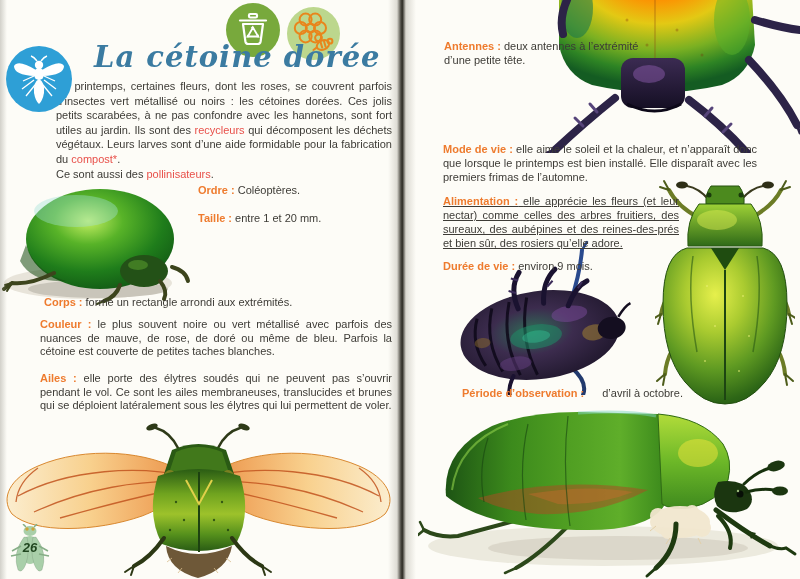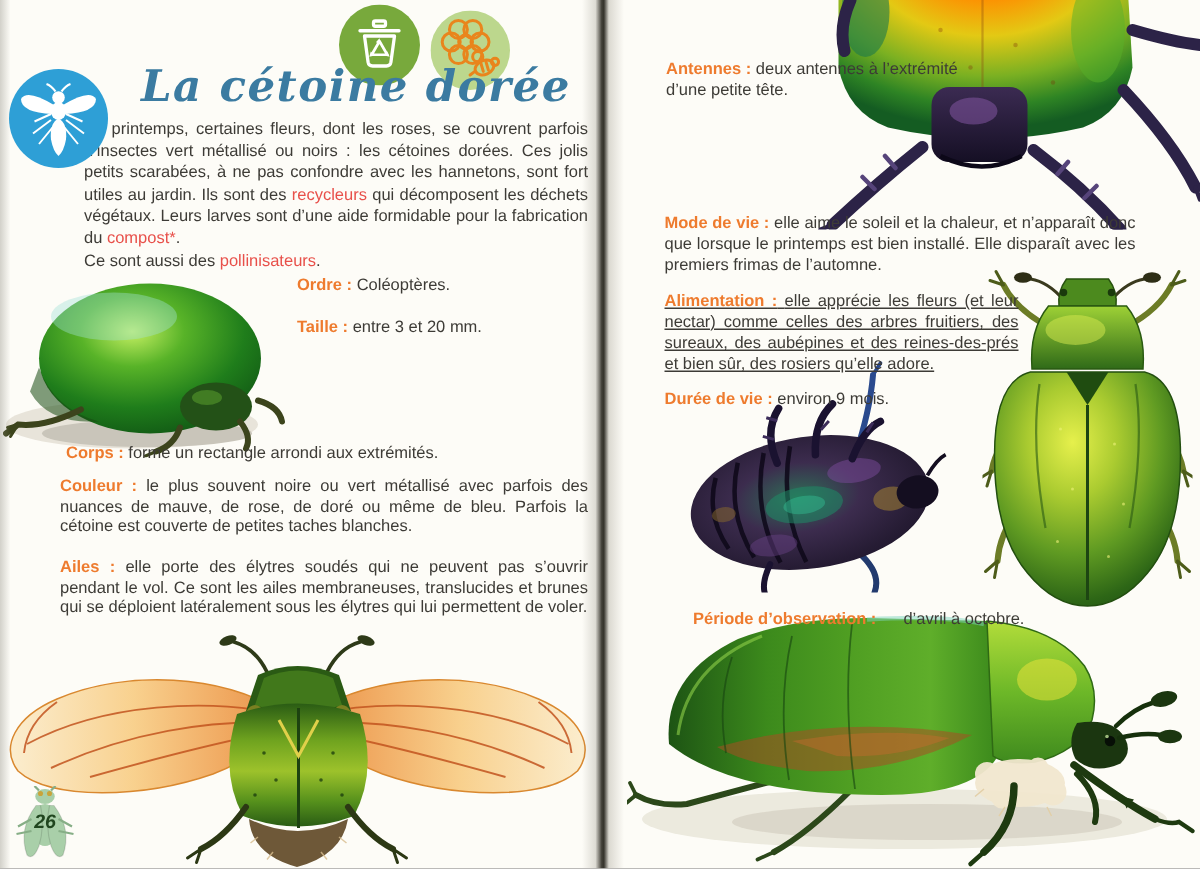--- a/index.html
+++ b/index.html
@@ -112,21 +112,21 @@
     <p><span>Au printemps, certaines fleurs, dont les roses, se couvrent parfois d’insectes vert métallisé ou noirs : les cétoines dorées. Ces jolis petits scarabées, à ne pas confondre avec les hannetons, sont fort utiles au jardin. Ils sont des </span><span class="keyword">recycleurs</span><span> qui décomposent les déchets végétaux. Leurs larves sont d’une aide formidable pour la fabrication du </span><span class="keyword">compost*</span><span>.</span></p>
     <p><span>Ce sont aussi des </span><span class="keyword">pollinisateurs</span><span>.</span></p>
   </div>
 
   <div class="txt" style="left:198px;top:183px;width:190px;">
     <span class="fact-label">Ordre :</span>
     <span>Coléoptères.</span>
   </div>
   <div class="txt" style="left:198px;top:211px;width:190px;">
     <span class="fact-label">Taille :</span>
-    <span>entre 3 et 20 mm.</span>
+    <span>entre 1 et 20 mm.</span>
   </div>
 
   <svg class="photo" style="left:2px;top:183px;" width="190" height="122" viewBox="0 0 190 122">
     <defs>
       <radialGradient id="fbA" cx="42%" cy="32%" r="78%">
         <stop offset="0" stop-color="#c4ef62"></stop>
           <stop offset="0.3" stop-color="#58b328"></stop>
         <stop offset="0.65" stop-color="#1f7d1b"></stop>
           <stop offset="1" stop-color="#0e4f13"></stop>
       </radialGradient>
@@ -407,21 +407,21 @@
         <path d="M56,132 Q48,144 50,152" stroke-width="4"></path>
       </g>
       <g stroke="#3c2c5a" stroke-width="2" fill="none">
         <path d="M70,50 l-7,-3 M74,38 l-7,-3 M102,48 l6,-5 M132,54 l5,-6"></path>
       </g>
       <ellipse cx="160" cy="98" rx="14" ry="11" fill="#140e20"></ellipse>
       <path d="M168,88 q8,-10 14,-12" stroke="#140e20" stroke-width="2.5" fill="none"></path>
     </g>
   </svg>
 
-  <div class="txt" style="left:450px;top:406px;width:330px;padding-left:12px;">
+  <div class="txt" style="left:450px;top:386px;width:330px;padding-left:12px;">
     <span class="fact-label">Période d’observation :</span><span class="spacer16"></span><span>d’avril à octobre.</span>
   </div>
 
   <svg class="photo" style="left:418px;top:398px;" width="382" height="181" viewBox="0 0 382 181">
     <defs>
       <linearGradient id="elyF" x1="0" y1="0" x2="1" y2="0">
         <stop offset="0" stop-color="#1d5414"></stop>
           <stop offset="0.3" stop-color="#3c8a1c"></stop>
         <stop offset="0.55" stop-color="#4f9e22"></stop>
           <stop offset="0.8" stop-color="#5fae2a"></stop>

